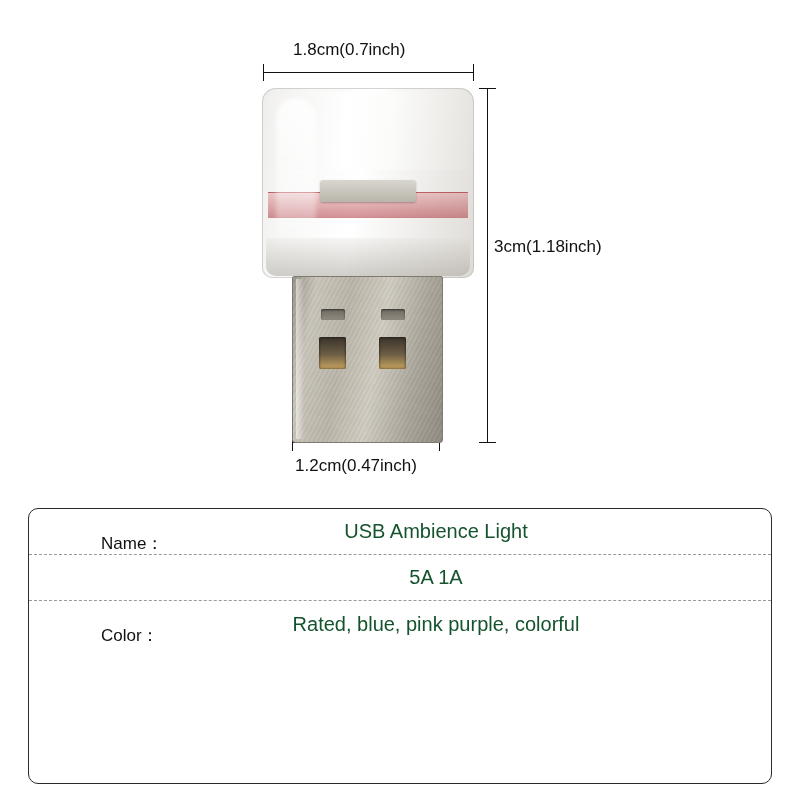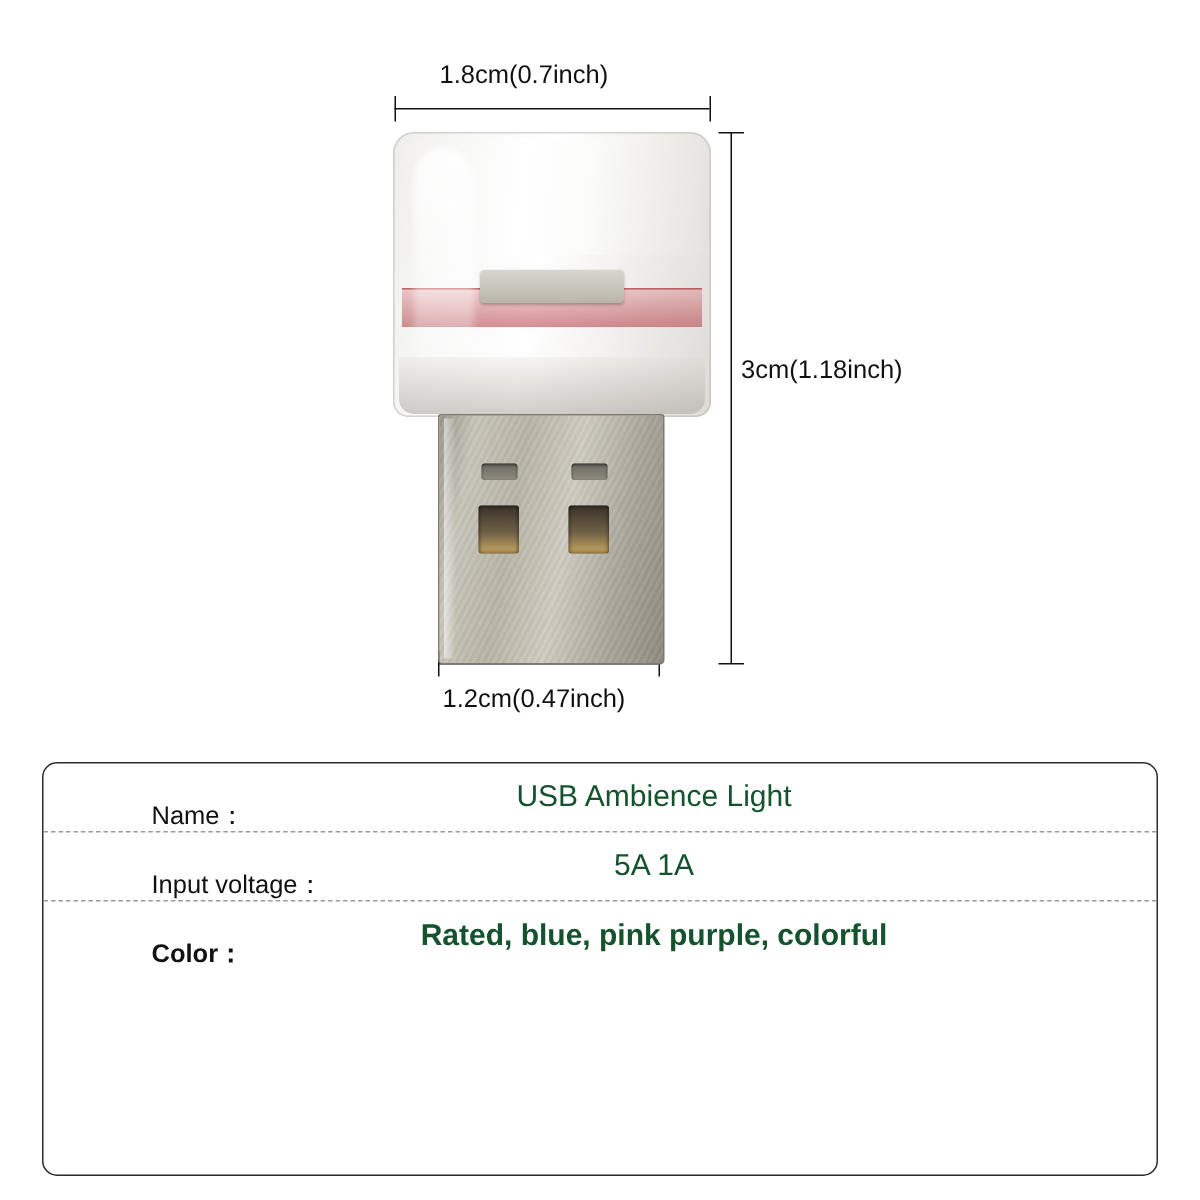--- a/index.html
+++ b/index.html
@@ -198,21 +198,20 @@
   .spec-row {
     display: flex;
     align-items: center;
     height: 46px;
     border-bottom: 1px dashed #9a9a9a;
     box-sizing: border-box;
     padding-left: 72px;
   }
   .spec-row:last-child {
     border-bottom: none;
-    font-weight: bold;
   }
   .spec-label {
     font-size: 17px;
     color: #111;
     white-space: nowrap;
     flex: 0 0 auto;
     margin-top: 23px;
   }
   .spec-value {
     font-size: 20px;
@@ -275,21 +274,20 @@
   <div class="spec-row">
     <div class="spec-row-inner">
       <span class="spec-label">Name：</span>
       <span class="spec-value">USB Ambience Light</span>
     </div>
   </div>
 
 
   <div class="spec-row">
     <div class="spec-row-inner">
-      <span class="spec-label">Input voltage：</span>
       <span class="spec-value">5A 1A</span>
     </div>
   </div>
 
 
 
   <div class="spec-row">
     <div class="spec-row-inner">
       <span class="spec-label">Color：</span>
       <span class="spec-value">Rated, blue, pink purple, colorful</span>

